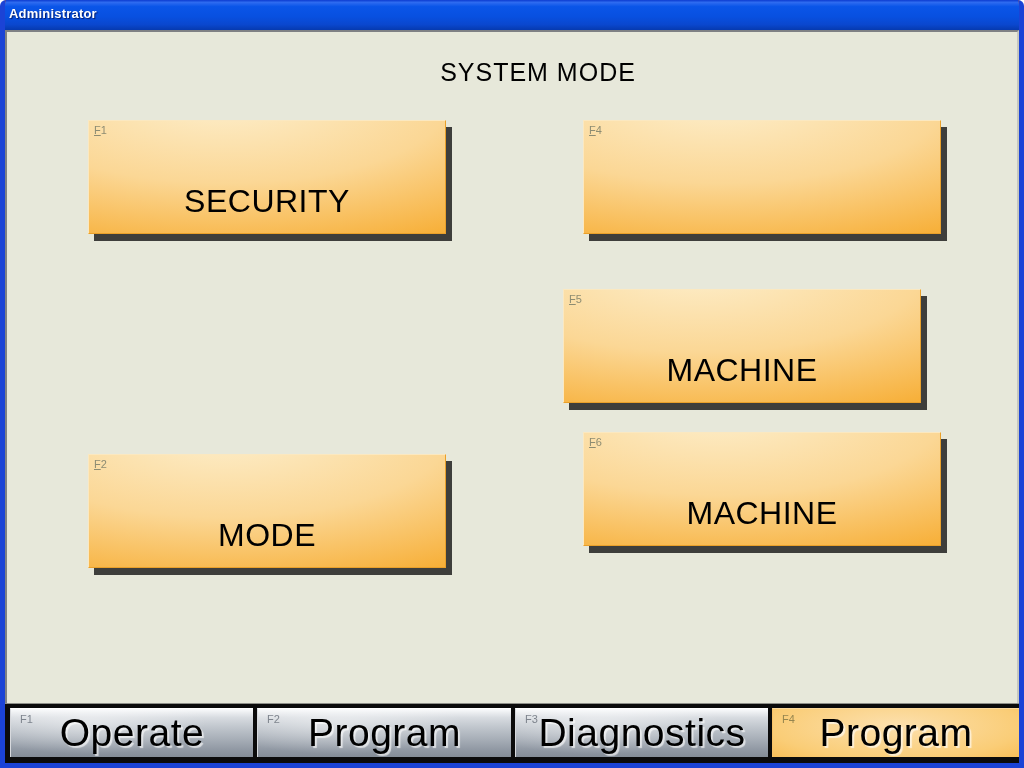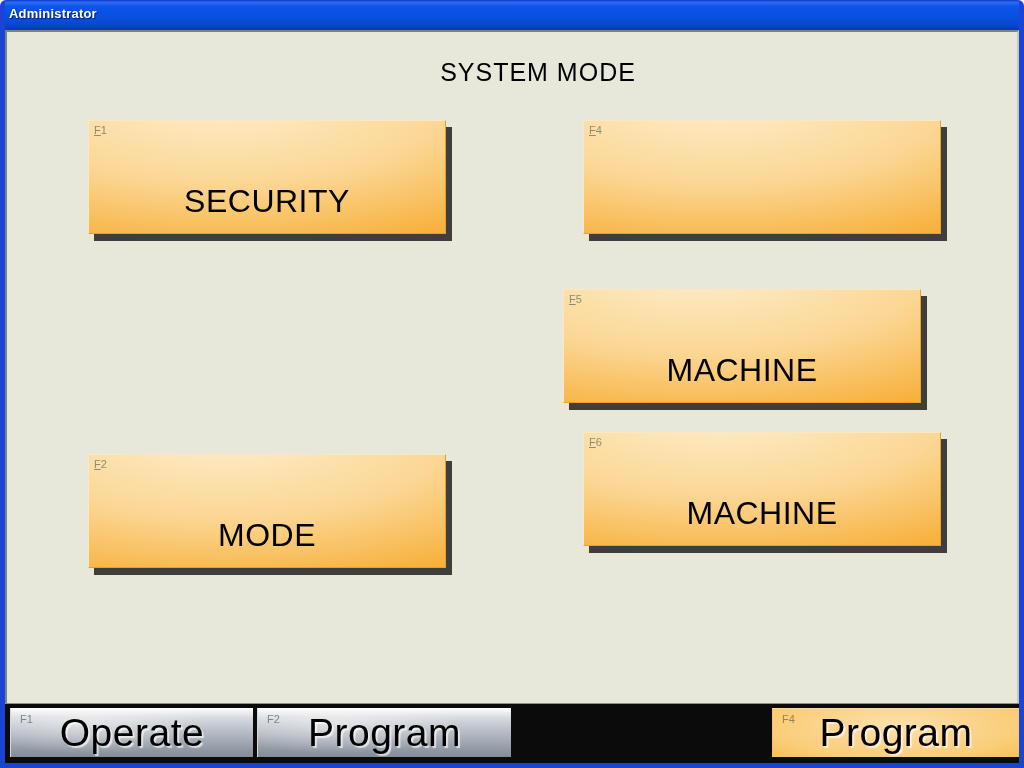--- a/index.html
+++ b/index.html
@@ -129,19 +129,23 @@
 
   <div class="bottombar">
     <div class="tab tab-operate">
       <span class="tkey">F1</span>
       <span class="tlabel">Operate</span>
     </div>
     <div class="tab tab-program">
       <span class="tkey">F2</span>
       <span class="tlabel">Program</span>
     </div>
+    <div class="tab tab-diagnostics">
+      <span class="tkey">F3</span>
+      <span class="tlabel">Diagnostics</span>
+    </div>
     <div class="tab tab-system active">
       <span class="tkey">F4</span>
       <span class="tlabel">Program</span>
     </div>
   </div>
 
 </div>
 
 </body></html>

